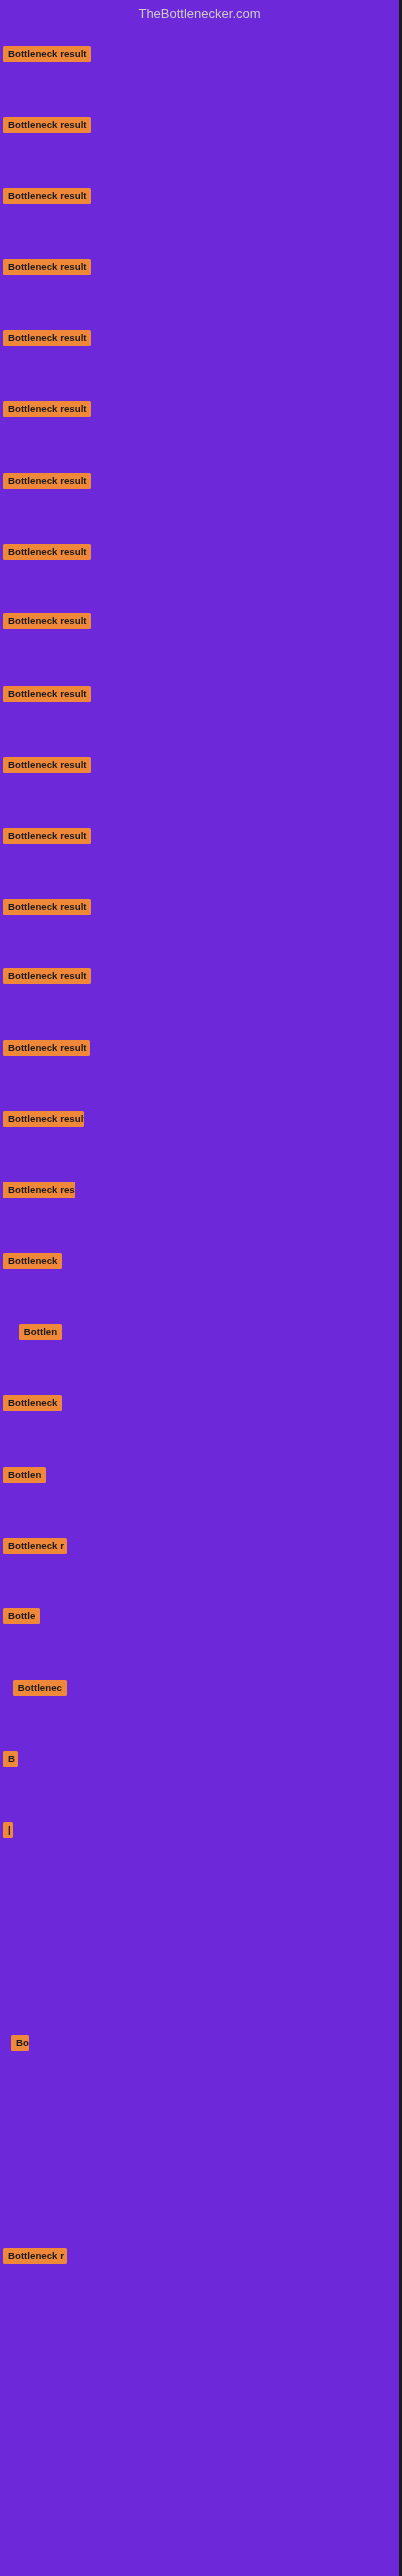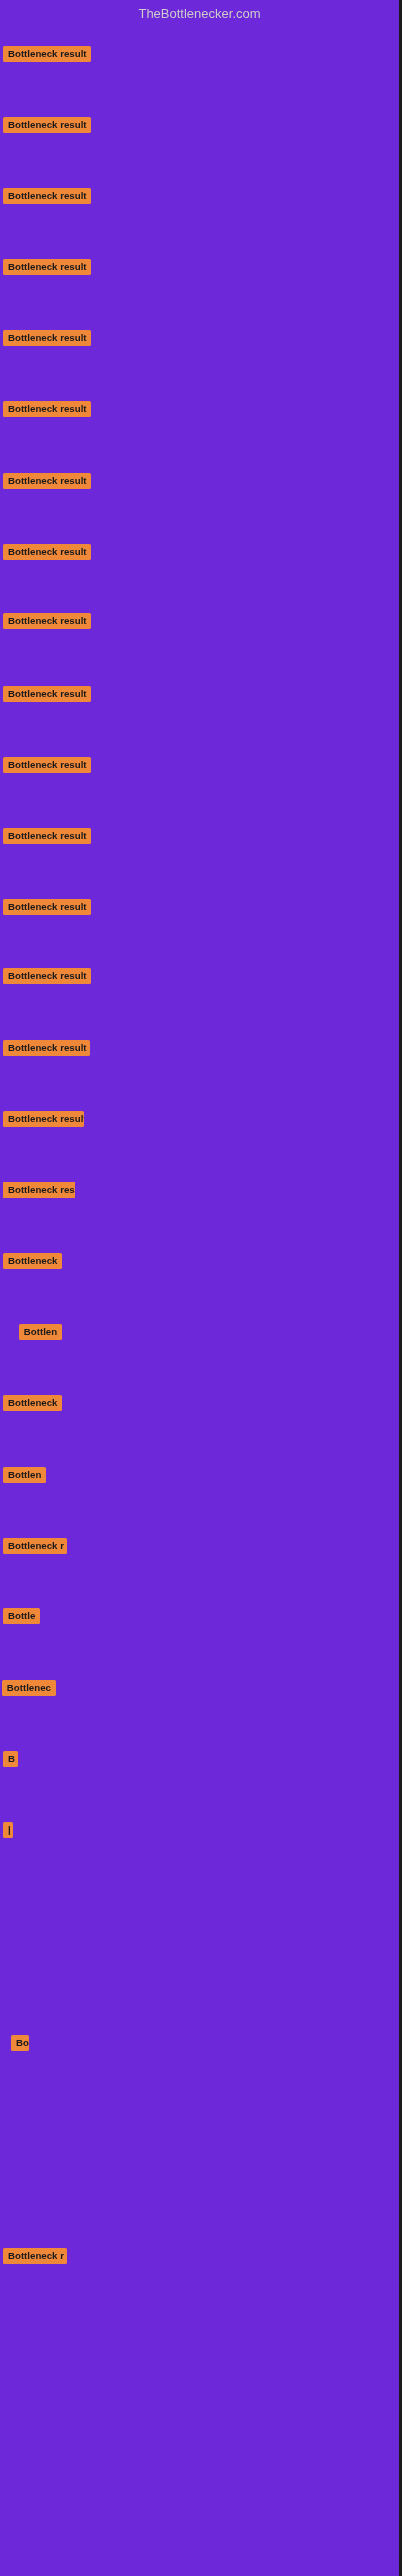--- a/index.html
+++ b/index.html
@@ -42,19 +42,19 @@
     <div style="position: absolute; top: 968px; left: 3.2px;"><span style="display: inline-block; background-color: rgb(240, 136, 58); color: rgb(26, 26, 26); font-size: 9.7px; font-weight: bold; padding: 2.4px 4.8px; border-radius: 1.6px; max-width: 89px; overflow: hidden; white-space: nowrap;">Bottleneck result</span></div>
     <div style="position: absolute; top: 1040px; left: 3.2px;"><span style="display: inline-block; background-color: rgb(240, 136, 58); color: rgb(26, 26, 26); font-size: 9.7px; font-weight: bold; padding: 2.4px 4.8px; border-radius: 1.6px; max-width: 87px; overflow: hidden; white-space: nowrap;">Bottleneck result</span></div>
     <div style="position: absolute; top: 1111px; left: 3.2px;"><span style="display: inline-block; background-color: rgb(240, 136, 58); color: rgb(26, 26, 26); font-size: 9.7px; font-weight: bold; padding: 2.4px 4.8px; border-radius: 1.6px; max-width: 81px; overflow: hidden; white-space: nowrap;">Bottleneck result</span></div>
     <div style="position: absolute; top: 1182px; left: 3.2px;"><span style="display: inline-block; background-color: rgb(240, 136, 58); color: rgb(26, 26, 26); font-size: 9.7px; font-weight: bold; padding: 2.4px 4.8px; border-radius: 0; max-width: 72px; overflow: hidden; white-space: nowrap;">Bottleneck res</span></div>
     <div style="position: absolute; top: 1253px; left: 3.2px;"><span style="display: inline-block; background-color: rgb(240, 136, 58); color: rgb(26, 26, 26); font-size: 9.7px; font-weight: bold; padding: 2.4px 4.8px; border-radius: 1.6px; max-width: 60px; overflow: hidden; white-space: nowrap;">Bottleneck</span></div>
     <div style="position: absolute; top: 1324px; left: 19px;"><span style="display: inline-block; background-color: rgb(240, 136, 58); color: rgb(26, 26, 26); font-size: 9.7px; font-weight: bold; padding: 2.4px 4.8px; border-radius: 1.6px; max-width: 48px; overflow: hidden; white-space: nowrap;">Bottlen</span></div>
     <div style="position: absolute; top: 1395px; left: 3.2px;"><span style="display: inline-block; background-color: rgb(240, 136, 58); color: rgb(26, 26, 26); font-size: 9.7px; font-weight: bold; padding: 2.4px 4.8px; border-radius: 1.6px; max-width: 60px; overflow: hidden; white-space: nowrap;">Bottleneck</span></div>
     <div style="position: absolute; top: 1467px; left: 3.2px;"><span style="display: inline-block; background-color: rgb(240, 136, 58); color: rgb(26, 26, 26); font-size: 9.7px; font-weight: bold; padding: 2.4px 4.8px; border-radius: 1.6px; max-width: 52px; overflow: hidden; white-space: nowrap;">Bottlen</span></div>
     <div style="position: absolute; top: 1538px; left: 3.2px;"><span style="display: inline-block; background-color: rgb(240, 136, 58); color: rgb(26, 26, 26); font-size: 9.7px; font-weight: bold; padding: 2.4px 4.8px; border-radius: 1.6px; max-width: 64px; overflow: hidden; white-space: nowrap;">Bottleneck r</span></div>
     <div style="position: absolute; top: 1608px; left: 3.2px;"><span style="display: inline-block; background-color: rgb(240, 136, 58); color: rgb(26, 26, 26); font-size: 9.7px; font-weight: bold; padding: 2.4px 4.8px; border-radius: 1.6px; max-width: 42px; overflow: hidden; white-space: nowrap;">Bottle</span></div>
-    <div style="position: absolute; top: 1680px; left: 2px;"><span style="display: inline-block; background-color: rgb(240, 136, 58); color: rgb(26, 26, 26); font-size: 9.7px; font-weight: bold; padding: 2.4px 4.8px; border-radius: 1.6px; max-width: 56px; overflow: hidden; white-space: nowrap;">Bottlenec</span></div>
+    <div style="position: absolute; top: 1680px; left: 13px;"><span style="display: inline-block; background-color: rgb(240, 136, 58); color: rgb(26, 26, 26); font-size: 9.7px; font-weight: bold; padding: 2.4px 4.8px; border-radius: 1.6px; max-width: 56px; overflow: hidden; white-space: nowrap;">Bottlenec</span></div>
     <div style="position: absolute; top: 1751px; left: 3.2px;"><span style="display: inline-block; background-color: rgb(240, 136, 58); color: rgb(26, 26, 26); font-size: 9.7px; font-weight: bold; padding: 2.4px 4.8px; border-radius: 1.6px; max-width: 14.5px; overflow: hidden; white-space: nowrap;">B</span></div>
     <div style="position: absolute; top: 1822px; left: 3.2px;"><span style="display: inline-block; background-color: rgb(240, 136, 58); color: rgb(26, 26, 26); font-size: 9.7px; font-weight: bold; padding: 2.4px 4.8px; border-radius: 1.6px; max-width: 8px; overflow: hidden; white-space: nowrap;">|</span></div>
     <div style="position: absolute; top: 2035px; left: 3.2px;"><span style="display: inline-block; background-color: rgb(240, 136, 58); color: rgb(26, 26, 26); font-size: 9.7px; font-weight: bold; padding: 2.4px 4.8px; border-radius: 1.6px; max-width: 17.7px; overflow: hidden; white-space: nowrap; margin-left: 8px;">Bo</span></div>
     <div style="position: absolute; top: 2248px; left: 3.2px;"><span style="display: inline-block; background-color: rgb(240, 136, 58); color: rgb(26, 26, 26); font-size: 9.7px; font-weight: bold; padding: 2.4px 4.8px; border-radius: 1.6px; max-width: 64px; overflow: hidden; white-space: nowrap;">Bottleneck r</span></div>
   </div>
 
 
 </body></html>

